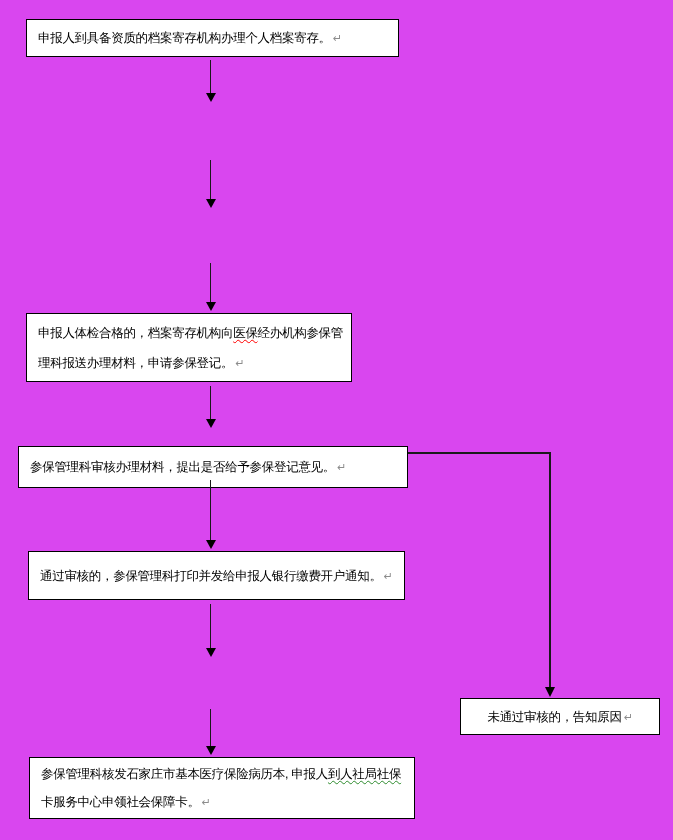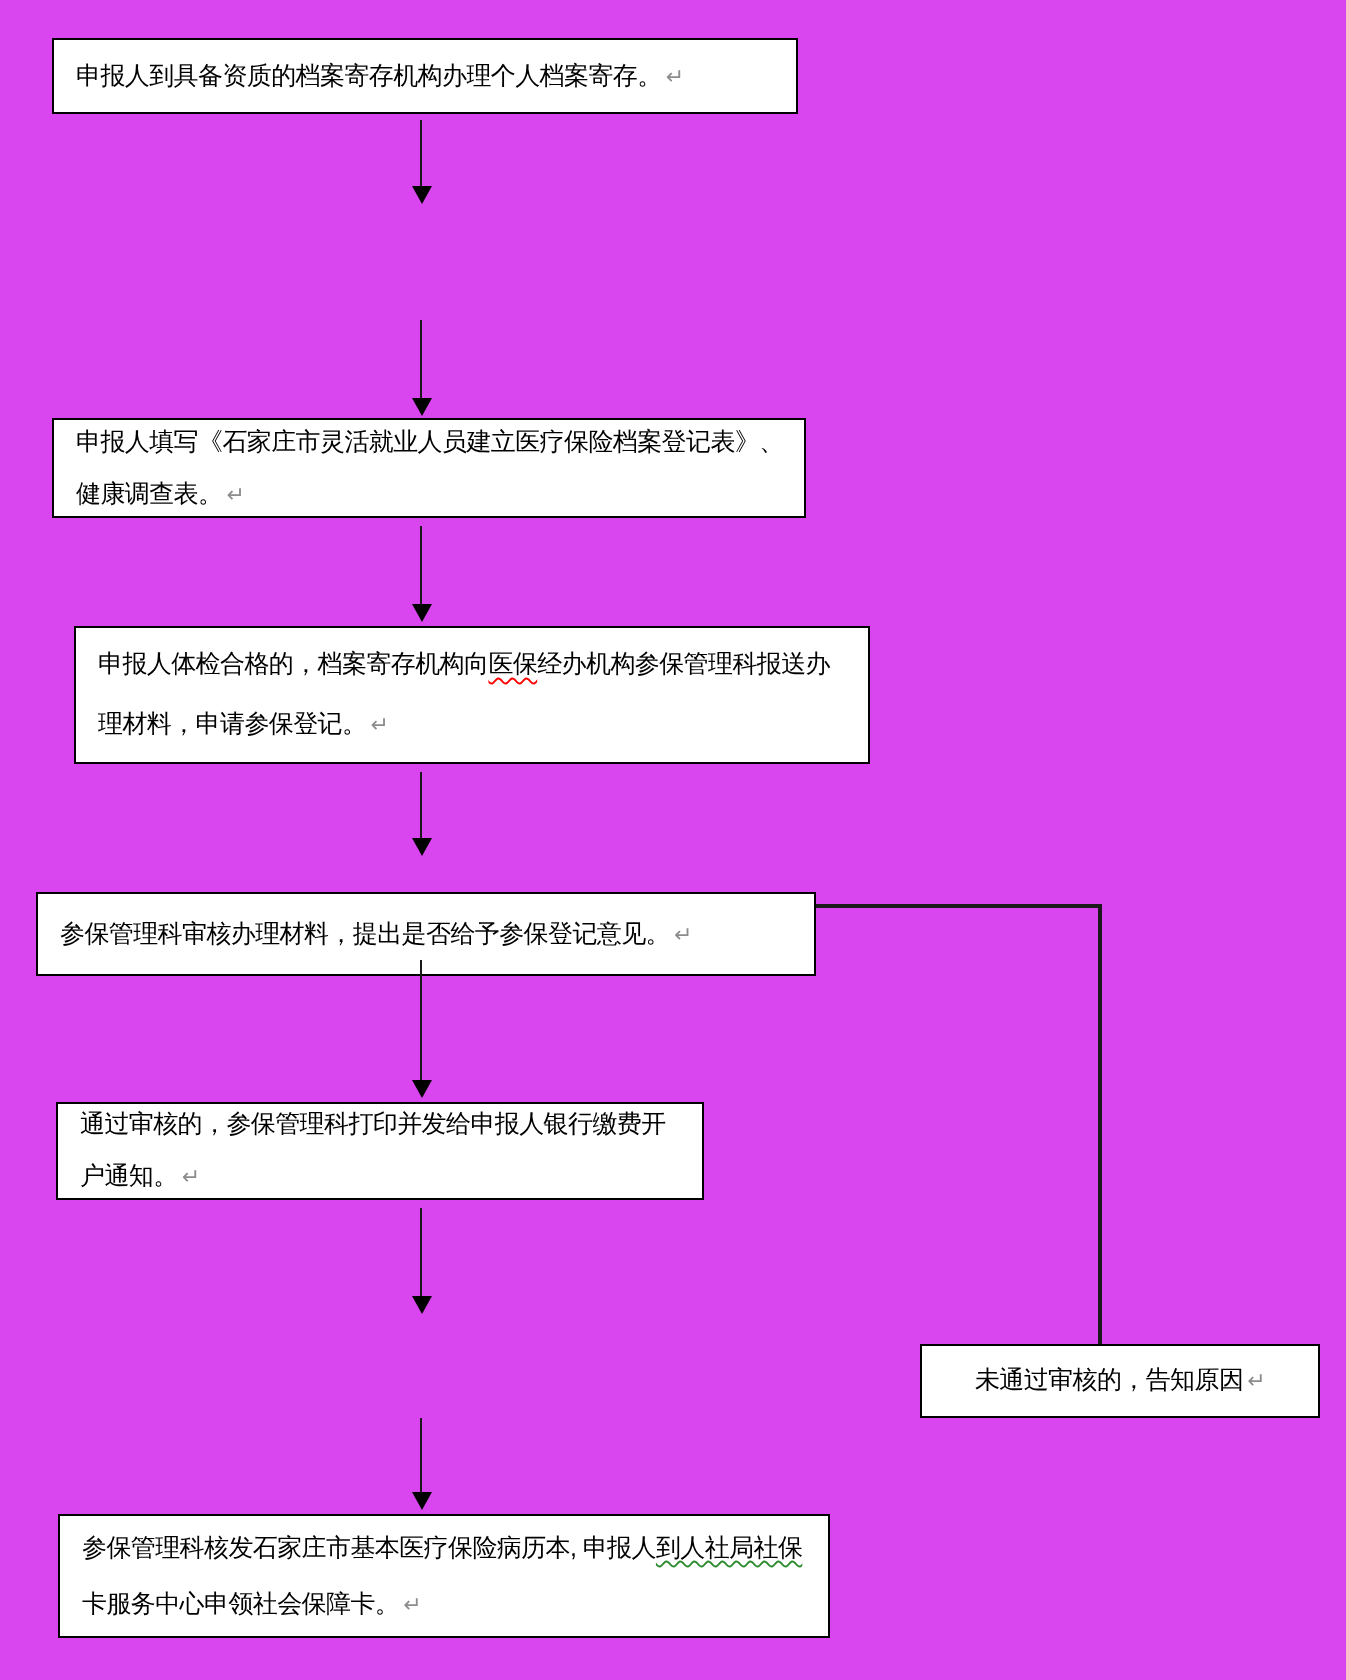--- a/index.html
+++ b/index.html
@@ -94,30 +94,27 @@
     <div class="shaft"></div>
     <div class="head"></div>
   </div>
 
 
   <div class="varrow" style="left:205px; top:160px; height:48px;">
     <div class="shaft"></div>
     <div class="head"></div>
   </div>
 
-  <div class="fbox" style="left:26px; top:209px; width:377px; height:50px;">
-    <div><span class="txt">申报人填写《石家庄市灵活就业人员建立医疗保险档案登记表》、健康调查表。</span><span class="pmark">↵</span></div>
-  </div>
 
   <div class="varrow" style="left:205px; top:263px; height:48px;">
     <div class="shaft"></div>
     <div class="head"></div>
   </div>
 
-  <div class="fbox" style="left:37px; top:313px; width:398px; height:69px; line-height:30px;">
+  <div class="fbox" style="left:26px; top:313px; width:326px; height:69px; line-height:30px;">
     <div><span class="txt">申报人体检合格的，档案寄存机构向</span><span class="txt wavy-red">医保</span><span class="txt">经办机构参保管理科报送办理材料，申请参保登记。</span><span class="pmark">↵</span></div>
   </div>
 
   <div class="varrow" style="left:205px; top:386px; height:42px;">
     <div class="shaft"></div>
     <div class="head"></div>
   </div>
 
   <div class="fbox" style="left:18px; top:430px; width:390px; height:42px;margin-top:16px;">
     <div><span class="txt">参保管理科审核办理材料，提出是否给予参保登记意见。</span><span class="pmark">↵</span></div>
@@ -125,36 +122,36 @@
 
   <div class="varrow" style="left:205px; top:480px; height:69px;">
     <div class="shaft"></div>
     <div class="head"></div>
   </div>
 
   <div class="hline" style="left:408px; top:452px; width:142px;"></div>
   <div class="vline" style="left:549px; top:452px; height:235px;"></div>
   <div class="tri-down" style="left:545px; top:687px;"></div>
 
-  <div class="fbox" style="left:28px; top:551px; width:324px; height:49px;">
+  <div class="fbox" style="left:28px; top:551px; width:377px; height:49px;">
     <div><span class="txt">通过审核的，参保管理科打印并发给申报人银行缴费开户通知。</span><span class="pmark">↵</span></div>
   </div>
 
   <div class="varrow" style="left:205px; top:604px; height:53px;">
     <div class="shaft"></div>
     <div class="head"></div>
   </div>
 
 
   <div class="varrow" style="left:205px; top:709px; height:46px;">
     <div class="shaft"></div>
     <div class="head"></div>
   </div>
 
   <div class="fbox" style="left:29px; top:757px; width:386px; height:62px; line-height:28px;">
     <div><span class="txt">参保管理科核发石家庄市基本医疗保险病历本, 申报人</span><span class="txt wavy-green">到人社局社保</span><span class="txt">卡服务中心申领社会保障卡。</span><span class="pmark">↵</span></div>
   </div>
 
-  <div class="fbox center-text" style="left:460px; top:672px; width:200px; height:37px; border-width:1px;align-items:center;">
+  <div class="fbox center-text" style="left:460px; top:698px; width:200px; height:37px; border-width:1px;align-items:center;">
     <div><span class="txt">未通过审核的，告知原因</span><span class="pmark">↵</span></div>
   </div>
 
 </div>
 
 </body></html>

